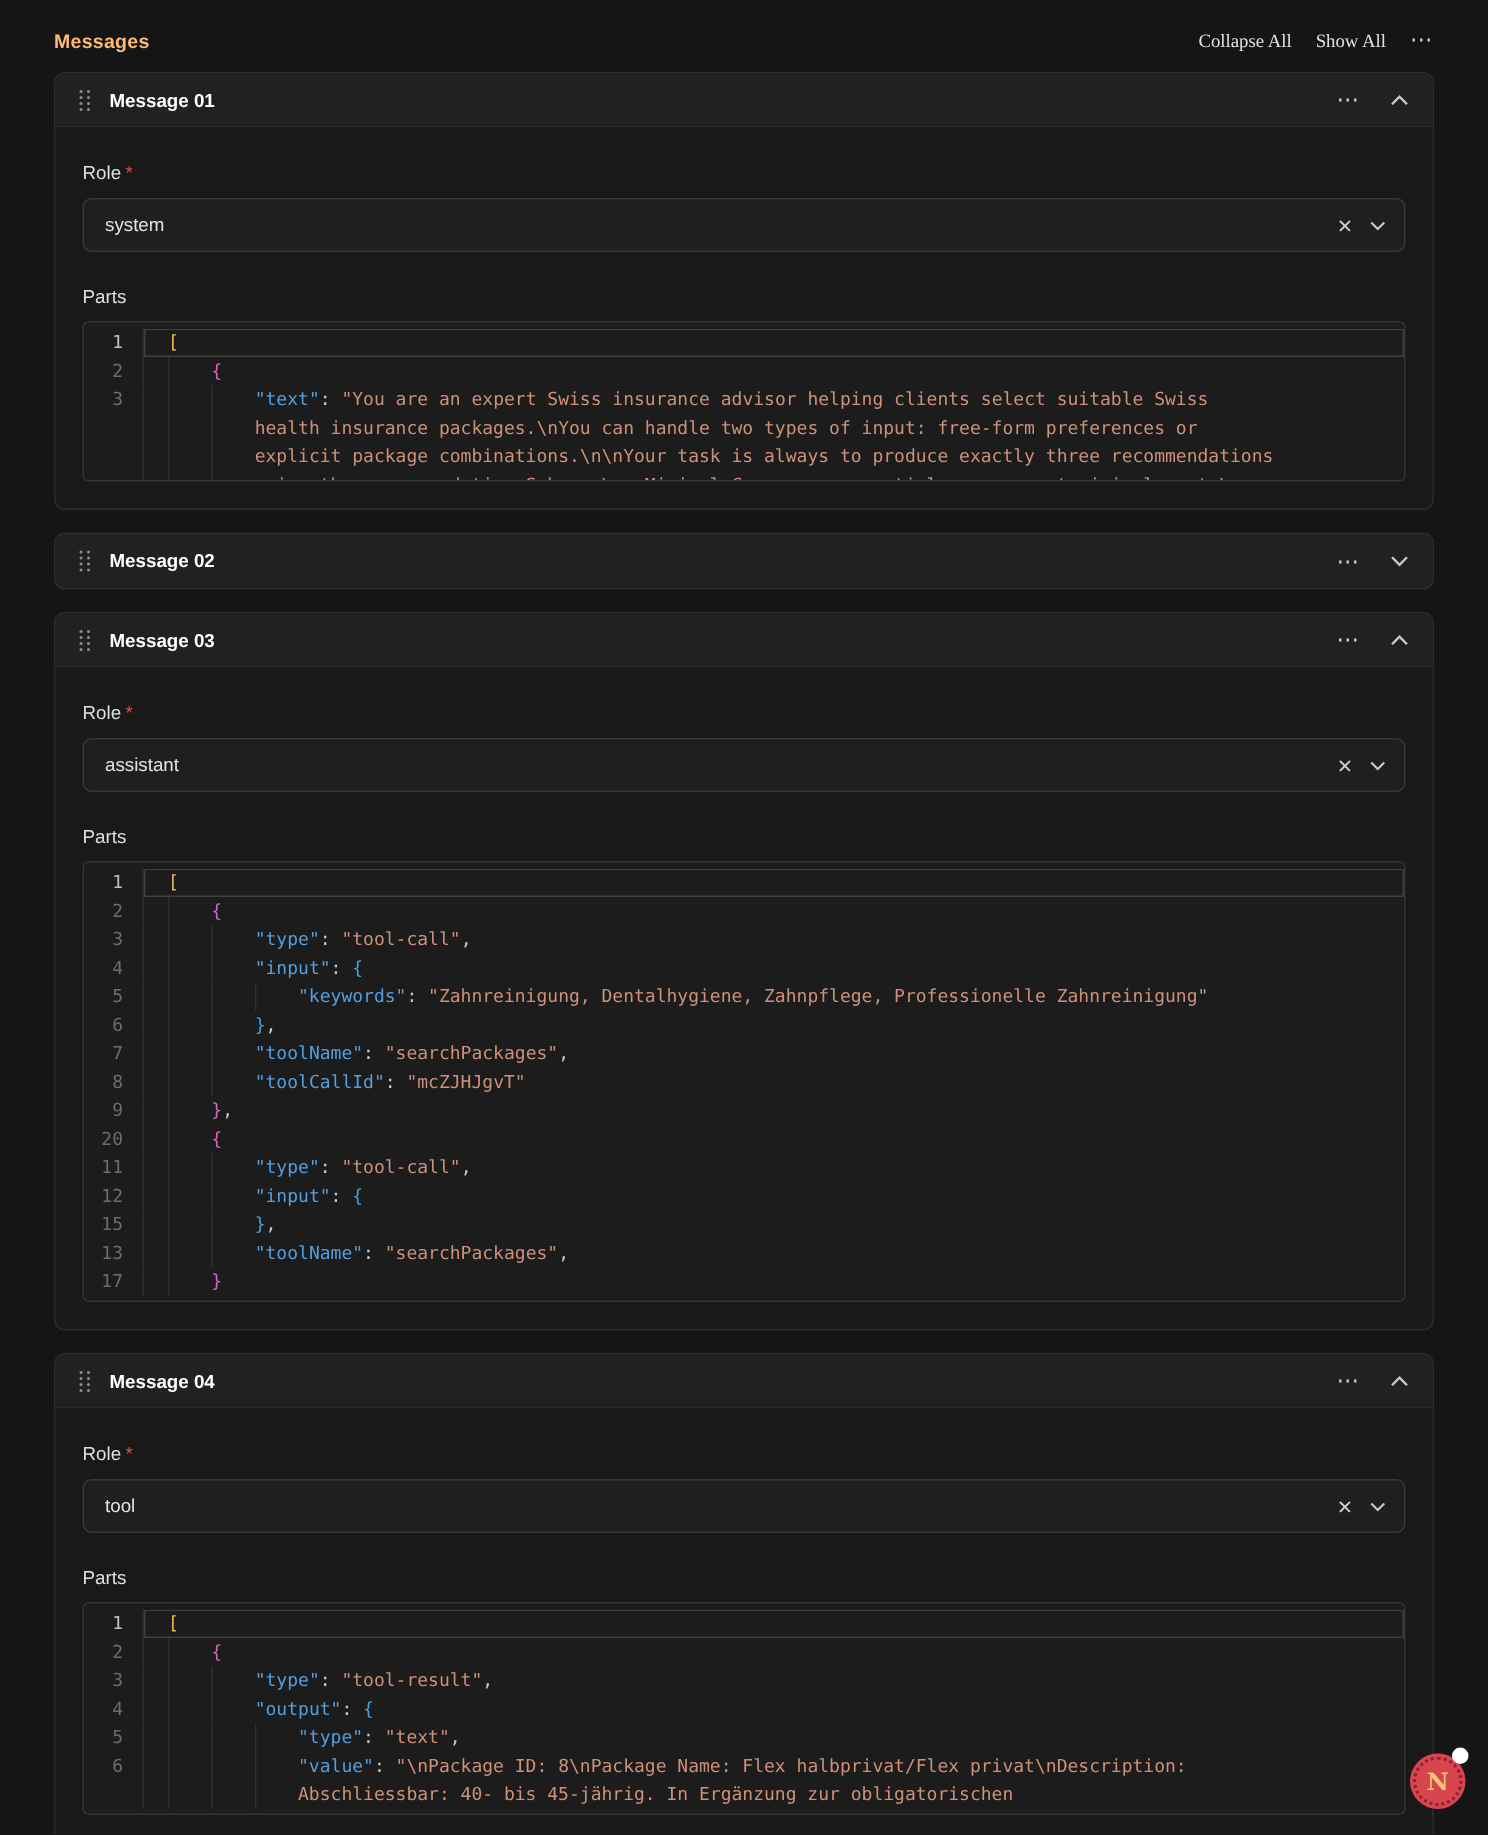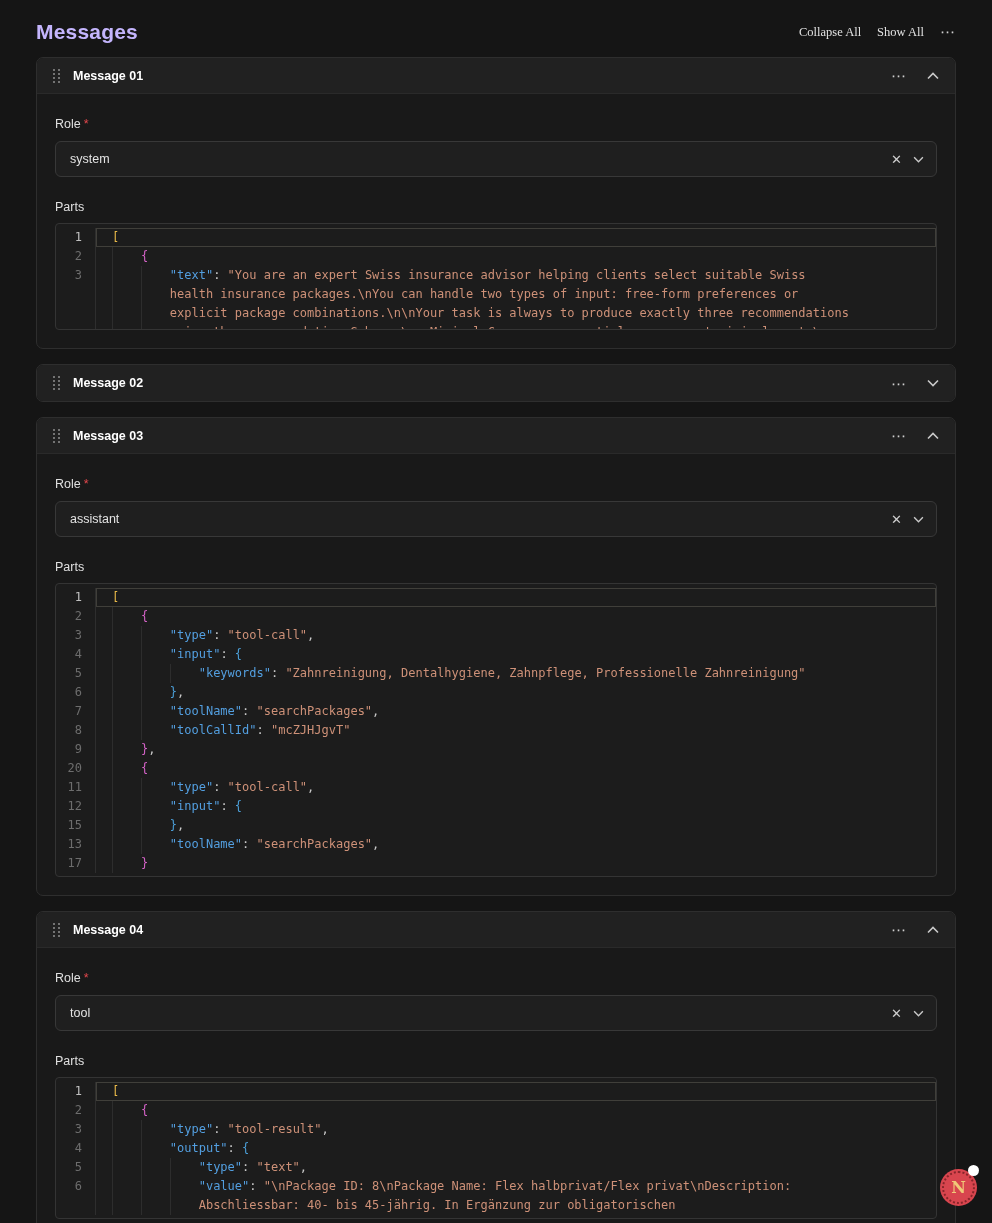--- a/index.html
+++ b/index.html
@@ -4,21 +4,21 @@
 <style>
   * { box-sizing: border-box; }
   html,body { margin:0; padding:0; background:#151515; }
   .page {
     position:relative; width:992px; height:1223px; overflow:hidden;
     background:#151515; color:#e6e6e6;
     font-family:"Liberation Sans", sans-serif;
   }
   
   .topbar { display:flex; justify-content:space-between; align-items:center; padding:20px 36px 13px 36px; }
-  .page-title { font-size:21px; font-weight:700; color:#c4b5fd; letter-spacing:.2px;text-align:center; }
+  .page-title { font-size:13px; font-weight:700; color:#fdba74; letter-spacing:.2px;text-align:center; }
   .top-actions { display:flex; align-items:center; gap:16px; font-size:12.5px; color:#e2e2e2;font-family:Liberation Serif, serif; }
   .top-link { cursor:pointer; }
   .more-dots { font-size:15px; color:#cfcfcf; letter-spacing:1px; cursor:pointer; line-height:1; }
   
   .card { margin:0 36px 15px 36px; border:1px solid #2e2e2e; border-radius:7px; background:#191919; }
   .card-header {
     height:36px; display:flex; align-items:center; padding:0 16px;
     background:#212121; border-bottom:1px solid #2a2a2a; border-radius:6px 6px 0 0;
   }
   .card.collapsed .card-header { border-bottom:none; border-radius:6px; }

